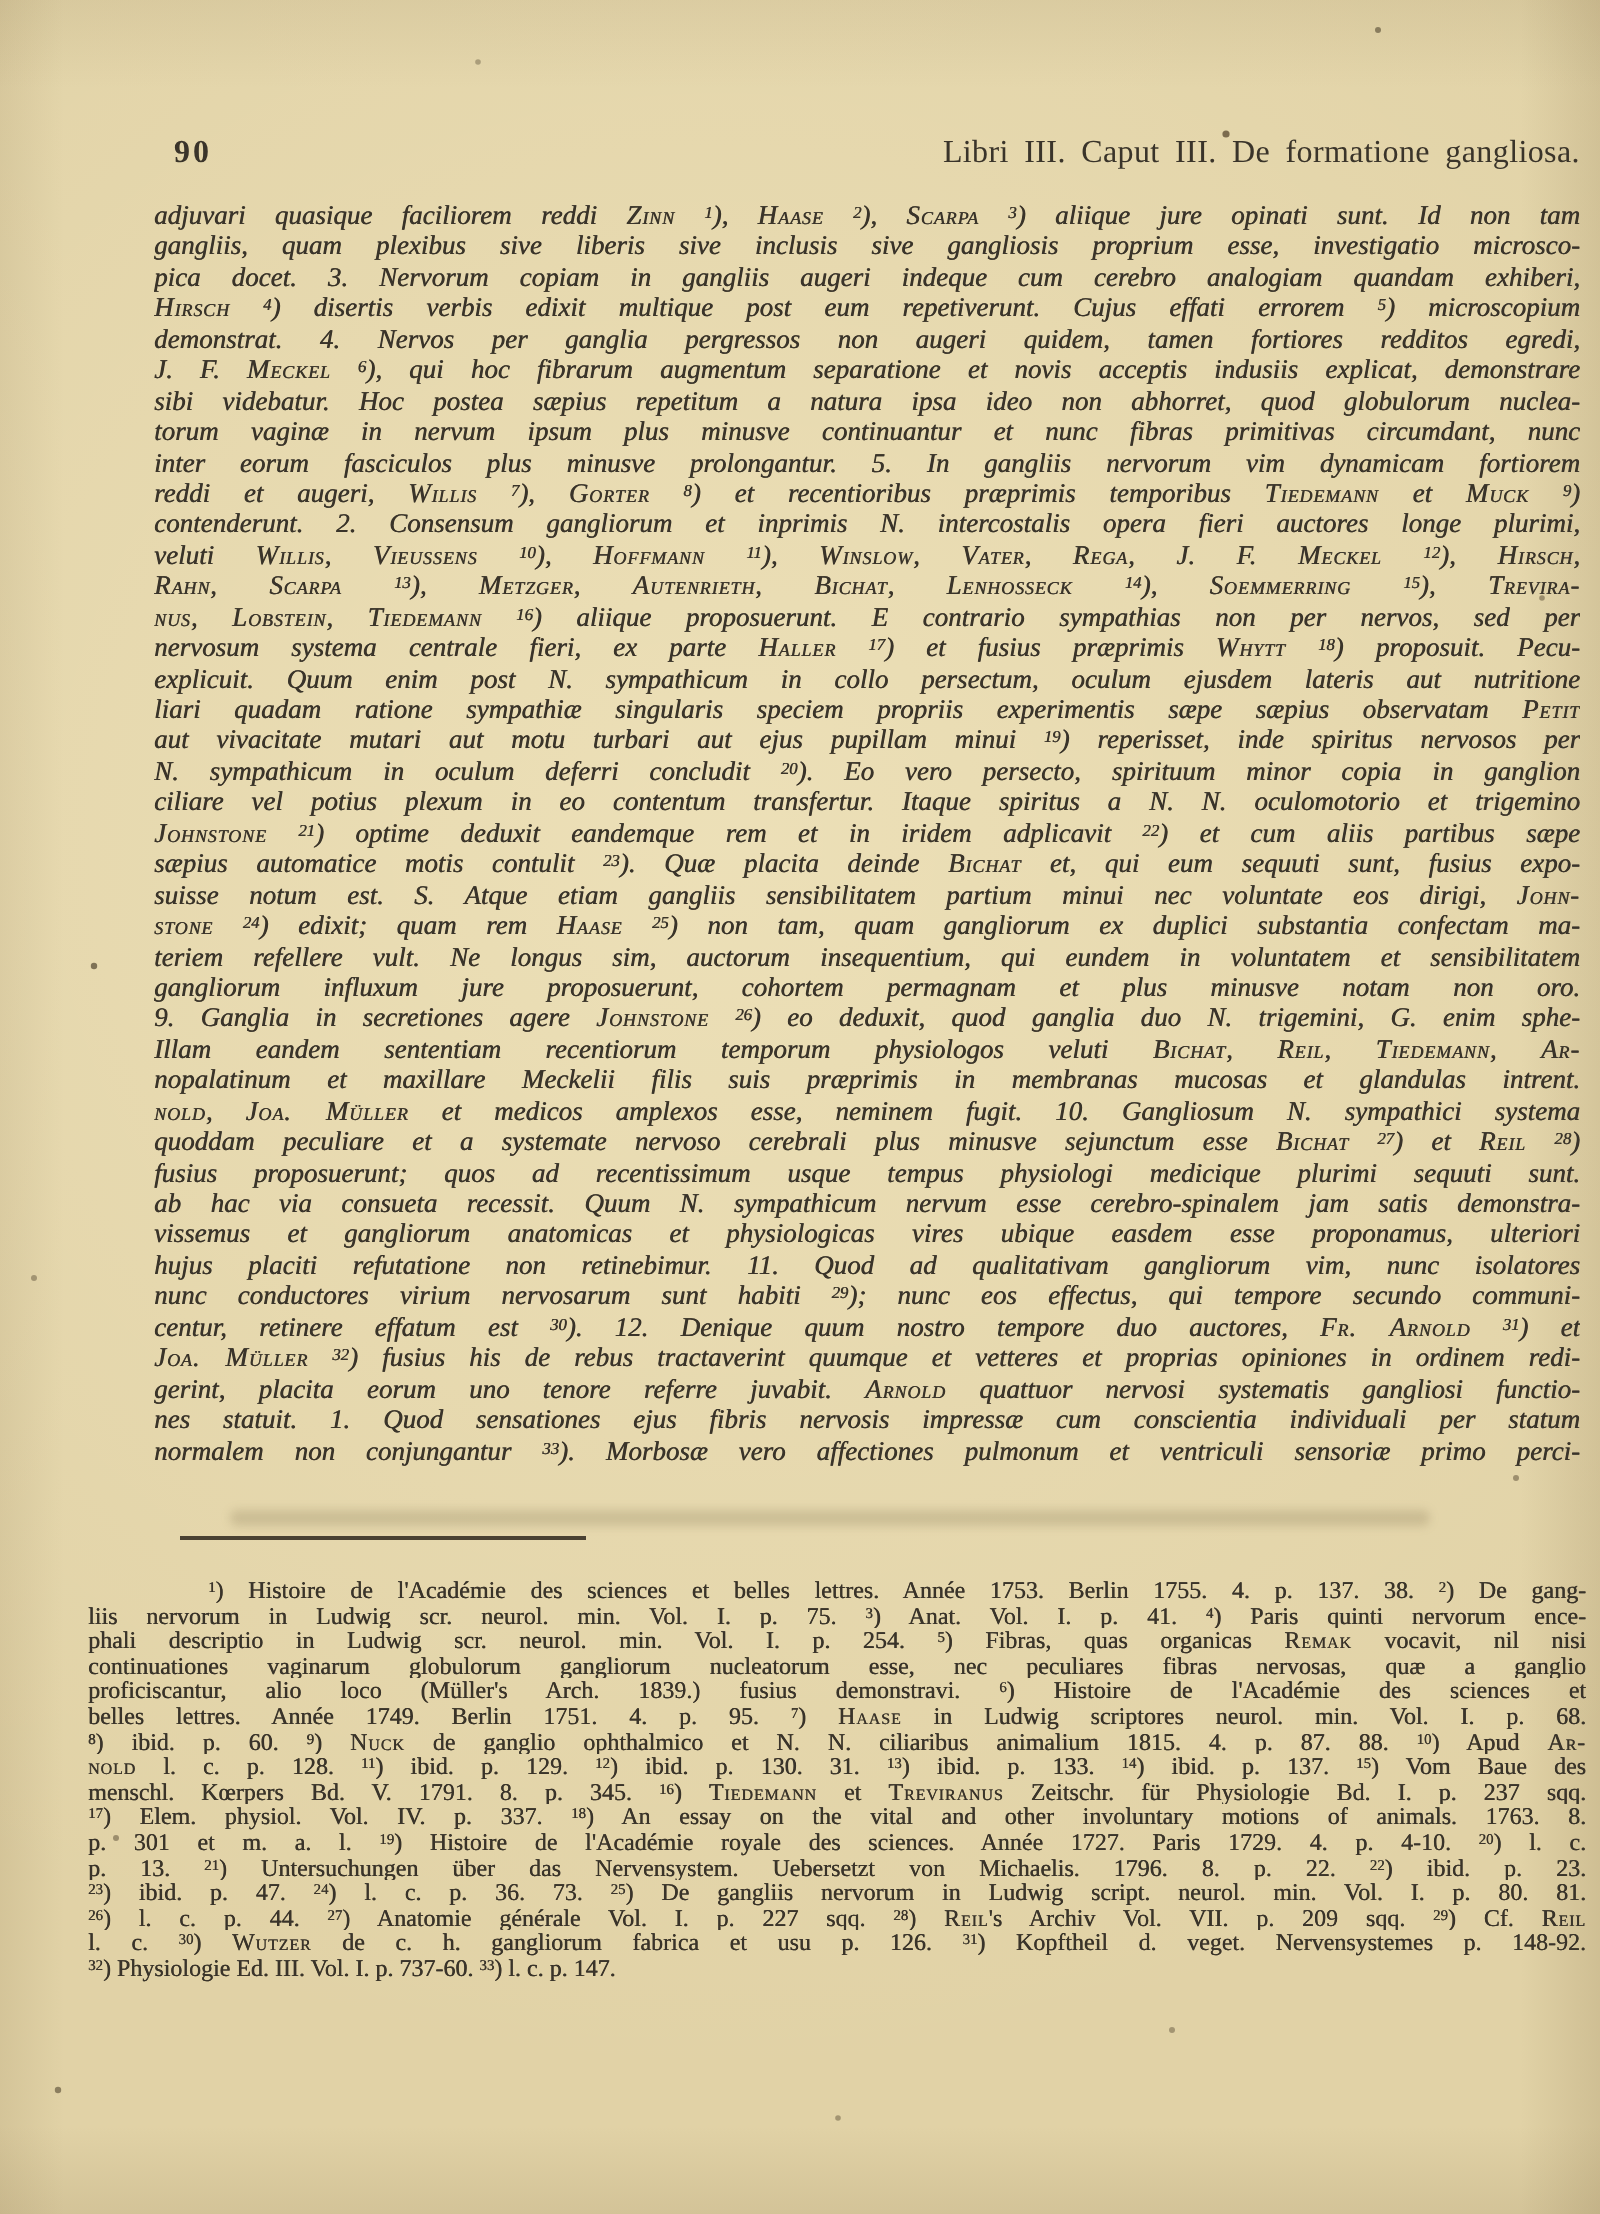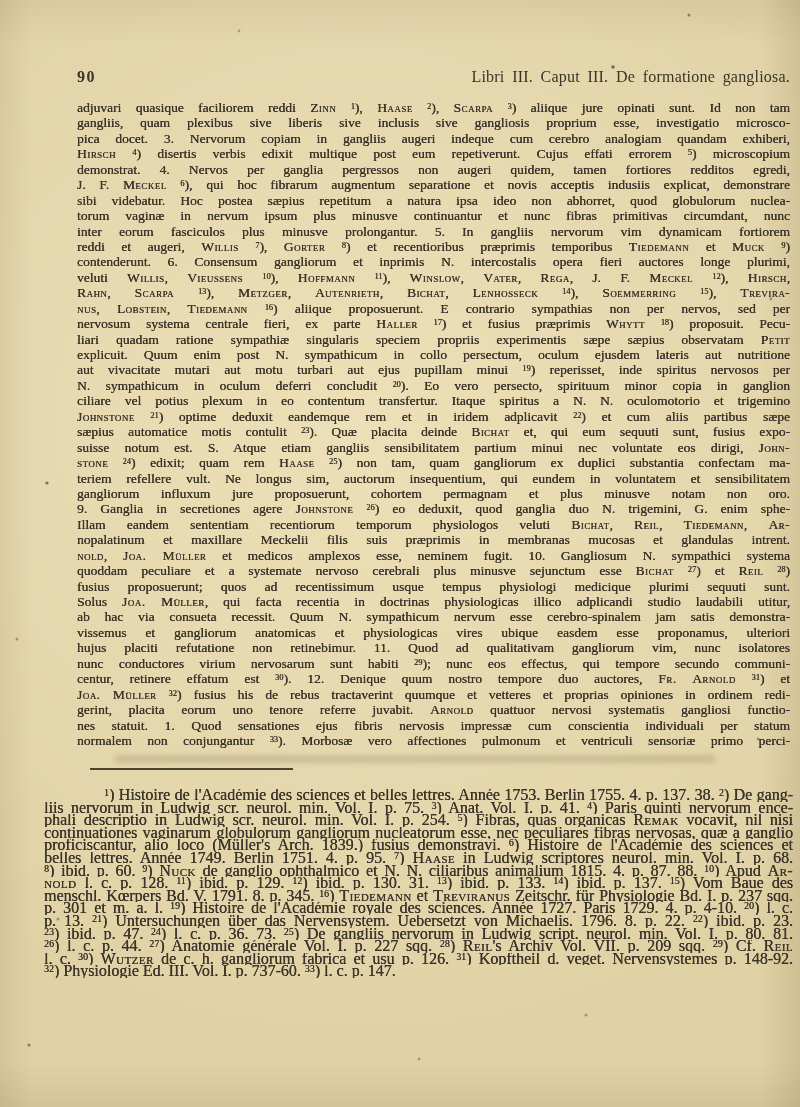--- a/index.html
+++ b/index.html
@@ -11,30 +11,30 @@
   .page{
     position:absolute;inset:0;overflow:hidden;
     color:var(--ink,#3a342a);
     background:
       radial-gradient(130% 90% at 45% 38%, rgba(255,246,212,0.38), rgba(0,0,0,0) 62%),
       linear-gradient(to right, rgba(118,95,55,0.12), rgba(0,0,0,0) 4%, rgba(0,0,0,0) 95%, rgba(118,95,55,0.17)),
       linear-gradient(to bottom, rgba(118,95,55,0.10), rgba(0,0,0,0) 4%, rgba(0,0,0,0) 96%, rgba(118,95,55,0.13)),
       var(--paper,#e1d2a6);
   }
   .header{position:absolute;top:68px;left:77px;width:713px;height:20px;font-size:16px;}
-  .pagenum{position:absolute;left:0;top:0;font-weight:bold;letter-spacing:1.5px;}
+  .pagenum{position:absolute;left:10px;top:0;font-weight:bold;letter-spacing:1.5px;}
   .running-title{display:block;text-align:right;word-spacing:3.5px;letter-spacing:0.2px;}
   .body-text{
     position:absolute;top:100px;left:77px;width:713px;
-    font-size:13.5px;text-shadow:0.25px 0 0 currentColor;
+    font-size:13.5px;text-shadow:0.25px 0 0 currentColor;font-style:italic;
   }
   .body-text .tl{line-height:15.45px;height:15.45px;}
   .footnotes{
     position:absolute;top:789px;left:44px;width:749px;
-    font-size:16px;text-shadow:0.2px 0 0 currentColor;
+    font-size:12px;text-shadow:0.2px 0 0 currentColor;
   }
   .footnotes .tl{line-height:12.6px;height:12.6px;}
   .tl{text-align:justify;text-align-last:justify;overflow:hidden;}
   .tl.short{text-align-last:left;}
   .tl.indent{text-indent:60px;}
   .sc{font-variant:small-caps;letter-spacing:0.45px;}
   .sup{font-size:0.62em;vertical-align:0.38em;line-height:0;letter-spacing:0;}
   .rule{position:absolute;top:768px;left:90px;width:203px;height:2px;background:var(--rule,#4a4233);}
   .smudge{
     position:absolute;top:755px;left:115px;width:600px;height:8px;
@@ -69,43 +69,42 @@
       <div class="tl"><span>adjuvari quasique faciliorem reddi </span><span class="sc">Zinn</span><span> </span><span class="sup">1</span><span>), </span><span class="sc">Haase</span><span> </span><span class="sup">2</span><span>), </span><span class="sc">Scarpa</span><span> </span><span class="sup">3</span><span>) aliique jure opinati sunt. Id non tam</span></div>
       <div class="tl"><span>gangliis, quam plexibus sive liberis sive inclusis sive gangliosis proprium esse, investigatio microsco-</span></div>
       <div class="tl"><span>pica docet. 3. Nervorum copiam in gangliis augeri indeque cum cerebro analogiam quandam exhiberi,</span></div>
       <div class="tl"><span class="sc">Hirsch</span><span> </span><span class="sup">4</span><span>) disertis verbis edixit multique post eum repetiverunt. Cujus effati errorem </span><span class="sup">5</span><span>) microscopium</span></div>
       <div class="tl"><span>demonstrat. 4. Nervos per ganglia pergressos non augeri quidem, tamen fortiores redditos egredi,</span></div>
       <div class="tl"><span>J. F. </span><span class="sc">Meckel</span><span> </span><span class="sup">6</span><span>), qui hoc fibrarum augmentum separatione et novis acceptis indusiis explicat, demonstrare</span></div>
       <div class="tl"><span>sibi videbatur. Hoc postea sæpius repetitum a natura ipsa ideo non abhorret, quod globulorum nuclea-</span></div>
       <div class="tl"><span>torum vaginæ in nervum ipsum plus minusve continuantur et nunc fibras primitivas circumdant, nunc</span></div>
       <div class="tl"><span>inter eorum fasciculos plus minusve prolongantur. 5. In gangliis nervorum vim dynamicam fortiorem</span></div>
       <div class="tl"><span>reddi et augeri, </span><span class="sc">Willis</span><span> </span><span class="sup">7</span><span>), </span><span class="sc">Gorter</span><span> </span><span class="sup">8</span><span>) et recentioribus præprimis temporibus </span><span class="sc">Tiedemann</span><span> et </span><span class="sc">Muck</span><span> </span><span class="sup">9</span><span>)</span></div>
-      <div class="tl"><span>contenderunt. 6. Consensum gangliorum et inprimis N. intercostalis opera fieri auctores longe plurimi,</span></div>
+      <div class="tl"><span>contenderunt. 2. Consensum gangliorum et inprimis N. intercostalis opera fieri auctores longe plurimi,</span></div>
       <div class="tl"><span>veluti </span><span class="sc">Willis</span><span>, </span><span class="sc">Vieussens</span><span> </span><span class="sup">10</span><span>), </span><span class="sc">Hoffmann</span><span> </span><span class="sup">11</span><span>), </span><span class="sc">Winslow</span><span>, </span><span class="sc">Vater</span><span>, </span><span class="sc">Rega</span><span>, J. F. </span><span class="sc">Meckel</span><span> </span><span class="sup">12</span><span>), </span><span class="sc">Hirsch</span><span>,</span></div>
       <div class="tl"><span class="sc">Rahn</span><span>, </span><span class="sc">Scarpa</span><span> </span><span class="sup">13</span><span>), </span><span class="sc">Metzger</span><span>, </span><span class="sc">Autenrieth</span><span>, </span><span class="sc">Bichat</span><span>, </span><span class="sc">Lenhosseck</span><span> </span><span class="sup">14</span><span>), </span><span class="sc">Soemmerring</span><span> </span><span class="sup">15</span><span>), </span><span class="sc">Trevira-</span></div>
       <div class="tl"><span class="sc">nus</span><span>, </span><span class="sc">Lobstein</span><span>, </span><span class="sc">Tiedemann</span><span> </span><span class="sup">16</span><span>) aliique proposuerunt. E contrario sympathias non per nervos, sed per</span></div>
       <div class="tl"><span>nervosum systema centrale fieri, ex parte </span><span class="sc">Haller</span><span> </span><span class="sup">17</span><span>) et fusius præprimis </span><span class="sc">Whytt</span><span> </span><span class="sup">18</span><span>) proposuit. Pecu-</span></div>
+      <div class="tl"><span>explicuit. Quum enim post N. sympathicum in collo persectum, oculum ejusdem lateris aut nutritione</span></div>
       <div class="tl"><span>liari quadam ratione sympathiæ singularis speciem propriis experimentis sæpe sæpius observatam </span><span class="sc">Petit</span></div>
-      <div class="tl"><span>explicuit. Quum enim post N. sympathicum in collo persectum, oculum ejusdem lateris aut nutritione</span></div>
       <div class="tl"><span>aut vivacitate mutari aut motu turbari aut ejus pupillam minui </span><span class="sup">19</span><span>) reperisset, inde spiritus nervosos per</span></div>
       <div class="tl"><span>N. sympathicum in oculum deferri concludit </span><span class="sup">20</span><span>). Eo vero persecto, spirituum minor copia in ganglion</span></div>
       <div class="tl"><span>ciliare vel potius plexum in eo contentum transfertur. Itaque spiritus a N. N. oculomotorio et trigemino</span></div>
       <div class="tl"><span class="sc">Johnstone</span><span> </span><span class="sup">21</span><span>) optime deduxit eandemque rem et in iridem adplicavit </span><span class="sup">22</span><span>) et cum aliis partibus sæpe</span></div>
       <div class="tl"><span>sæpius automatice motis contulit </span><span class="sup">23</span><span>). Quæ placita deinde </span><span class="sc">Bichat</span><span> et, qui eum sequuti sunt, fusius expo-</span></div>
       <div class="tl"><span>suisse notum est. S. Atque etiam gangliis sensibilitatem partium minui nec voluntate eos dirigi, </span><span class="sc">John-</span></div>
       <div class="tl"><span class="sc">stone</span><span> </span><span class="sup">24</span><span>) edixit; quam rem </span><span class="sc">Haase</span><span> </span><span class="sup">25</span><span>) non tam, quam gangliorum ex duplici substantia confectam ma-</span></div>
       <div class="tl"><span>teriem refellere vult. Ne longus sim, auctorum insequentium, qui eundem in voluntatem et sensibilitatem</span></div>
       <div class="tl"><span>gangliorum influxum jure proposuerunt, cohortem permagnam et plus minusve notam non oro.</span></div>
       <div class="tl"><span>9. Ganglia in secretiones agere </span><span class="sc">Johnstone</span><span> </span><span class="sup">26</span><span>) eo deduxit, quod ganglia duo N. trigemini, G. enim sphe-</span></div>
       <div class="tl"><span>Illam eandem sententiam recentiorum temporum physiologos veluti </span><span class="sc">Bichat</span><span>, </span><span class="sc">Reil</span><span>, </span><span class="sc">Tiedemann</span><span>, </span><span class="sc">Ar-</span></div>
       <div class="tl"><span>nopalatinum et maxillare Meckelii filis suis præprimis in membranas mucosas et glandulas intrent.</span></div>
       <div class="tl"><span class="sc">nold</span><span>, </span><span class="sc">Joa. Müller</span><span> et medicos amplexos esse, neminem fugit. 10. Gangliosum N. sympathici systema</span></div>
       <div class="tl"><span>quoddam peculiare et a systemate nervoso cerebrali plus minusve sejunctum esse </span><span class="sc">Bichat</span><span> </span><span class="sup">27</span><span>) et </span><span class="sc">Reil</span><span> </span><span class="sup">28</span><span>)</span></div>
       <div class="tl"><span>fusius proposuerunt; quos ad recentissimum usque tempus physiologi medicique plurimi sequuti sunt.</span></div>
-      <div class="tl"><span>Solus </span><span class="sc">Joa. Müller</span><span>, qui facta recentia in doctrinas physiologicas illico adplicandi studio laudabili utitur,</span></div>
       <div class="tl"><span>ab hac via consueta recessit. Quum N. sympathicum nervum esse cerebro-spinalem jam satis demonstra-</span></div>
       <div class="tl"><span>vissemus et gangliorum anatomicas et physiologicas vires ubique easdem esse proponamus, ulteriori</span></div>
       <div class="tl"><span>hujus placiti refutatione non retinebimur. 11. Quod ad qualitativam gangliorum vim, nunc isolatores</span></div>
       <div class="tl"><span>nunc conductores virium nervosarum sunt habiti </span><span class="sup">29</span><span>); nunc eos effectus, qui tempore secundo communi-</span></div>
       <div class="tl"><span>centur, retinere effatum est </span><span class="sup">30</span><span>). 12. Denique quum nostro tempore duo auctores, </span><span class="sc">Fr. Arnold</span><span> </span><span class="sup">31</span><span>) et</span></div>
       <div class="tl"><span class="sc">Joa. Müller</span><span> </span><span class="sup">32</span><span>) fusius his de rebus tractaverint quumque et vetteres et proprias opiniones in ordinem redi-</span></div>
       <div class="tl"><span>gerint, placita eorum uno tenore referre juvabit. </span><span class="sc">Arnold</span><span> quattuor nervosi systematis gangliosi functio-</span></div>
       <div class="tl"><span>nes statuit. 1. Quod sensationes ejus fibris nervosis impressæ cum conscientia individuali per statum</span></div>
       <div class="tl"><span>normalem non conjungantur </span><span class="sup">33</span><span>). Morbosæ vero affectiones pulmonum et ventriculi sensoriæ primo perci-</span></div>
     </div>
@@ -116,20 +115,21 @@
   <div class="footnotes">
       <div class="tl indent"><span class="sup">1</span><span>) Histoire de l'Académie des sciences et belles lettres. Année 1753. Berlin 1755. 4. p. 137. 38. </span><span class="sup">2</span><span>) De gang-</span></div>
       <div class="tl"><span>liis nervorum in Ludwig scr. neurol. min. Vol. I. p. 75. </span><span class="sup">3</span><span>) Anat. Vol. I. p. 41. </span><span class="sup">4</span><span>) Paris quinti nervorum ence-</span></div>
       <div class="tl"><span>phali descriptio in Ludwig scr. neurol. min. Vol. I. p. 254. </span><span class="sup">5</span><span>) Fibras, quas organicas </span><span class="sc">Remak</span><span> vocavit, nil nisi</span></div>
       <div class="tl"><span>continuationes vaginarum globulorum gangliorum nucleatorum esse, nec peculiares fibras nervosas, quæ a ganglio</span></div>
       <div class="tl"><span>proficiscantur, alio loco (Müller's Arch. 1839.) fusius demonstravi. </span><span class="sup">6</span><span>) Histoire de l'Académie des sciences et</span></div>
       <div class="tl"><span>belles lettres. Année 1749. Berlin 1751. 4. p. 95. </span><span class="sup">7</span><span>) </span><span class="sc">Haase</span><span> in Ludwig scriptores neurol. min. Vol. I. p. 68.</span></div>
       <div class="tl"><span class="sup">8</span><span>) ibid. p. 60. </span><span class="sup">9</span><span>) </span><span class="sc">Nuck</span><span> de ganglio ophthalmico et N. N. ciliaribus animalium 1815. 4. p. 87. 88. </span><span class="sup">10</span><span>) Apud </span><span class="sc">Ar-</span></div>
       <div class="tl"><span class="sc">nold</span><span> l. c. p. 128. </span><span class="sup">11</span><span>) ibid. p. 129. </span><span class="sup">12</span><span>) ibid. p. 130. 31. </span><span class="sup">13</span><span>) ibid. p. 133. </span><span class="sup">14</span><span>) ibid. p. 137. </span><span class="sup">15</span><span>) Vom Baue des</span></div>
       <div class="tl"><span>menschl. Kœrpers Bd. V. 1791. 8. p. 345. </span><span class="sup">16</span><span>) </span><span class="sc">Tiedemann</span><span> et </span><span class="sc">Treviranus</span><span> Zeitschr. für Physiologie Bd. I. p. 237 sqq.</span></div>
+      <div class="tl"><span class="sup">17</span><span>) Elem. physiol. Vol. IV. p. 337. </span><span class="sup">18</span><span>) An essay on the vital and other involuntary motions of animals. 1763. 8.</span></div>
       <div class="tl"><span>p. 301 et m. a. l. </span><span class="sup">19</span><span>) Histoire de l'Académie royale des sciences. Année 1727. Paris 1729. 4. p. 4-10. </span><span class="sup">20</span><span>) l. c.</span></div>
       <div class="tl"><span>p. 13. </span><span class="sup">21</span><span>) Untersuchungen über das Nervensystem. Uebersetzt von Michaelis. 1796. 8. p. 22. </span><span class="sup">22</span><span>) ibid. p. 23.</span></div>
       <div class="tl"><span class="sup">23</span><span>) ibid. p. 47. </span><span class="sup">24</span><span>) l. c. p. 36. 73. </span><span class="sup">25</span><span>) De gangliis nervorum in Ludwig script. neurol. min. Vol. I. p. 80. 81.</span></div>
       <div class="tl"><span class="sup">26</span><span>) l. c. p. 44. </span><span class="sup">27</span><span>) Anatomie générale Vol. I. p. 227 sqq. </span><span class="sup">28</span><span>) </span><span class="sc">Reil</span><span>'s Archiv Vol. VII. p. 209 sqq. </span><span class="sup">29</span><span>) Cf. </span><span class="sc">Reil</span></div>
       <div class="tl"><span>l. c. </span><span class="sup">30</span><span>) </span><span class="sc">Wutzer</span><span> de c. h. gangliorum fabrica et usu p. 126. </span><span class="sup">31</span><span>) Kopftheil d. veget. Nervensystemes p. 148-92.</span></div>
       <div class="tl short"><span class="sup">32</span><span>) Physiologie Ed. III. Vol. I. p. 737-60. </span><span class="sup">33</span><span>) l. c. p. 147.</span></div>
     </div>
 
   <div class="specks"></div>
 </div>

